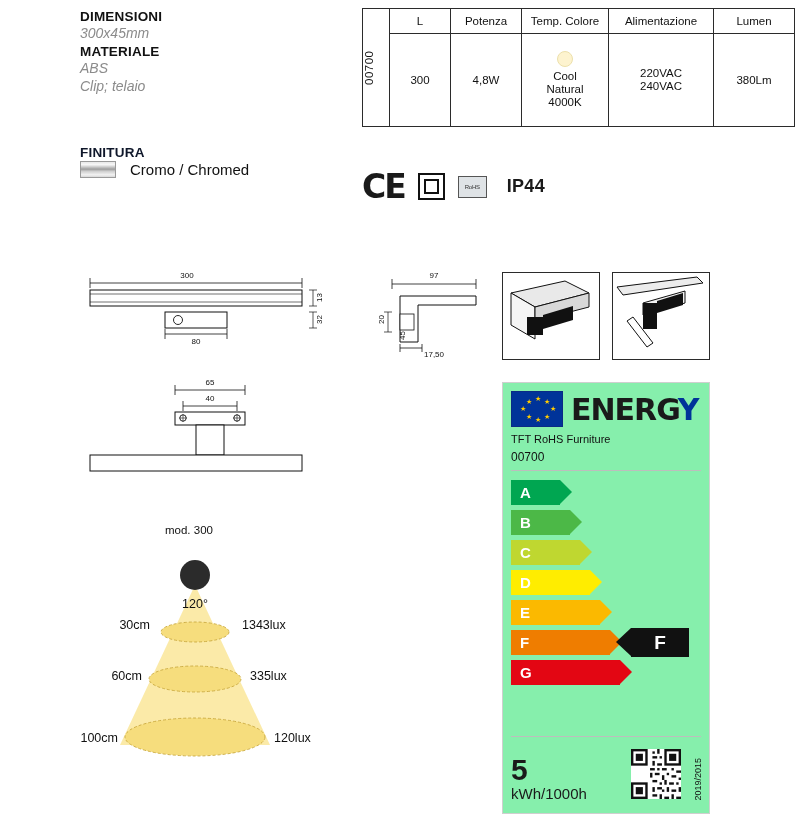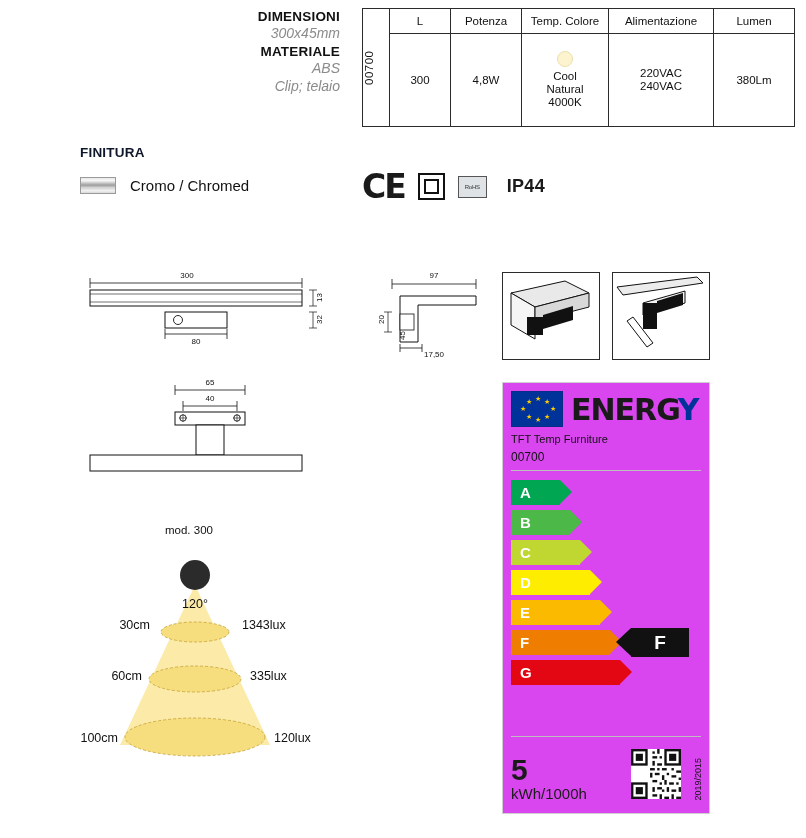--- a/index.html
+++ b/index.html
@@ -4,26 +4,26 @@
 <style>
   html,body{margin:0;padding:0;}
   body{
     width:806px;height:838px;background:#ffffff;
     font-family:"Liberation Sans", sans-serif;
     color:#1a1a1a;position:relative;overflow:hidden;
   }
   .page{position:relative;width:806px;height:838px;}
 
   
-  .spec{position:absolute;left:80px;top:8px;width:260px;text-align:right;}
+  .spec{position:absolute;left:80px;top:8px;width:260px;}
   .spec .t{font-size:13.5px;font-weight:bold;letter-spacing:.2px;line-height:17px;color:#111;}
   .spec .v{font-size:14px;font-style:italic;color:#8b8b8b;line-height:17px;margin-bottom:1px;}
   .finitura{position:absolute;left:80px;top:145px;width:280px;}
   .finitura .t{font-size:13.5px;font-weight:bold;color:#0f172a;letter-spacing:.2px;}
-  .fin-row{display:flex;align-items:center;margin-top:17px;}
+  .fin-row{display:flex;align-items:center;margin-top:1px;}
   .swatch{width:34px;height:15px;border:1px solid #9a9a9a;
     background:linear-gradient(180deg,#e8e8e8 0%,#f7f7f7 18%,#9d9d9d 48%,#cfcfcf 62%,#f2f2f2 85%,#d8d8d8 100%);}
   .fin-label{font-size:15px;margin-left:14px;color:#111;}
 
   
   .tbl{position:absolute;left:362px;top:8px;border-collapse:collapse;}
   .tbl td,.tbl th{border:1px solid #2b2b2b;font-size:11.5px;font-weight:normal;color:#111;text-align:center;vertical-align:middle;}
   .tbl th{height:20px;padding:2px 6px;font-weight:normal;}
   .tbl td{padding:3px 6px;}
   .code-cell{width:26px;padding:0 !important;}
@@ -47,21 +47,21 @@
 
   
   .beam-txt{font-size:12.5px;fill:#111;font-family:"Liberation Sans",sans-serif;}
 
   
   .mbox{position:absolute;border:1px solid #2b2b2b;width:96px;height:86px;background:#fff;}
   .mbox1{left:502px;top:272px;}
   .mbox2{left:612px;top:272px;}
 
   
-  .energy{position:absolute;left:502px;top:382px;width:206px;height:430px;border:1px solid #cfcfcf;background:#d946ef;}
+  .energy{position:absolute;left:502px;top:382px;width:206px;height:430px;border:1px solid #cfcfcf;background:#86efac;}
   .eu-flag{width:50px;height:34px;background:#003399;position:relative;border:1px solid #0a2a85;}
   .eu-star{position:absolute;color:#ffcc00;font-size:7px;line-height:7px;}
   .energ-row{display:flex;align-items:center;gap:8px;padding:8px 8px 2px 8px;}
   .energ-word{font-size:30px;font-weight:bold;letter-spacing:-1px;font-family:"DejaVu Sans",sans-serif;display:flex;align-items:center;}
   .bolt{color:#003399;font-size:30px;margin-left:-2px;}
   .brandline{font-size:11px;color:#111;padding:4px 0 0 8px;}
   .codeline{font-size:12px;color:#111;padding:5px 0 6px 8px;}
   .hr{height:1px;background:#bdbdbd;margin:0 8px;}
   .bars{padding:8px 0 0 8px;}
   .barrow{display:flex;align-items:center;height:27px;margin-bottom:3px;position:relative;}
@@ -268,21 +268,21 @@
         <span class="eu-star" style="left:23px;top:24px;">★</span>
         <span class="eu-star" style="left:14px;top:21px;">★</span>
         <span class="eu-star" style="left:8px;top:13px;">★</span>
         <span class="eu-star" style="left:14px;top:6px;">★</span>
       </div>
       <div class="energ-word">
         <span>ENERG</span>
           <span class="bolt">Y</span>
       </div>
     </div>
-    <div class="brandline">TFT Temp Furniture</div>
+    <div class="brandline">TFT RoHS Furniture</div>
     <div class="codeline">00700</div>
     <div class="hr"></div>
 
     <div class="bars">
       <div class="barrow">
         <div class="bar" style="width:40px;background:#00a651;color:#00a651;">
             <span style="color:#fff;">A</span>
           </div>
       </div>
       <div class="barrow">

